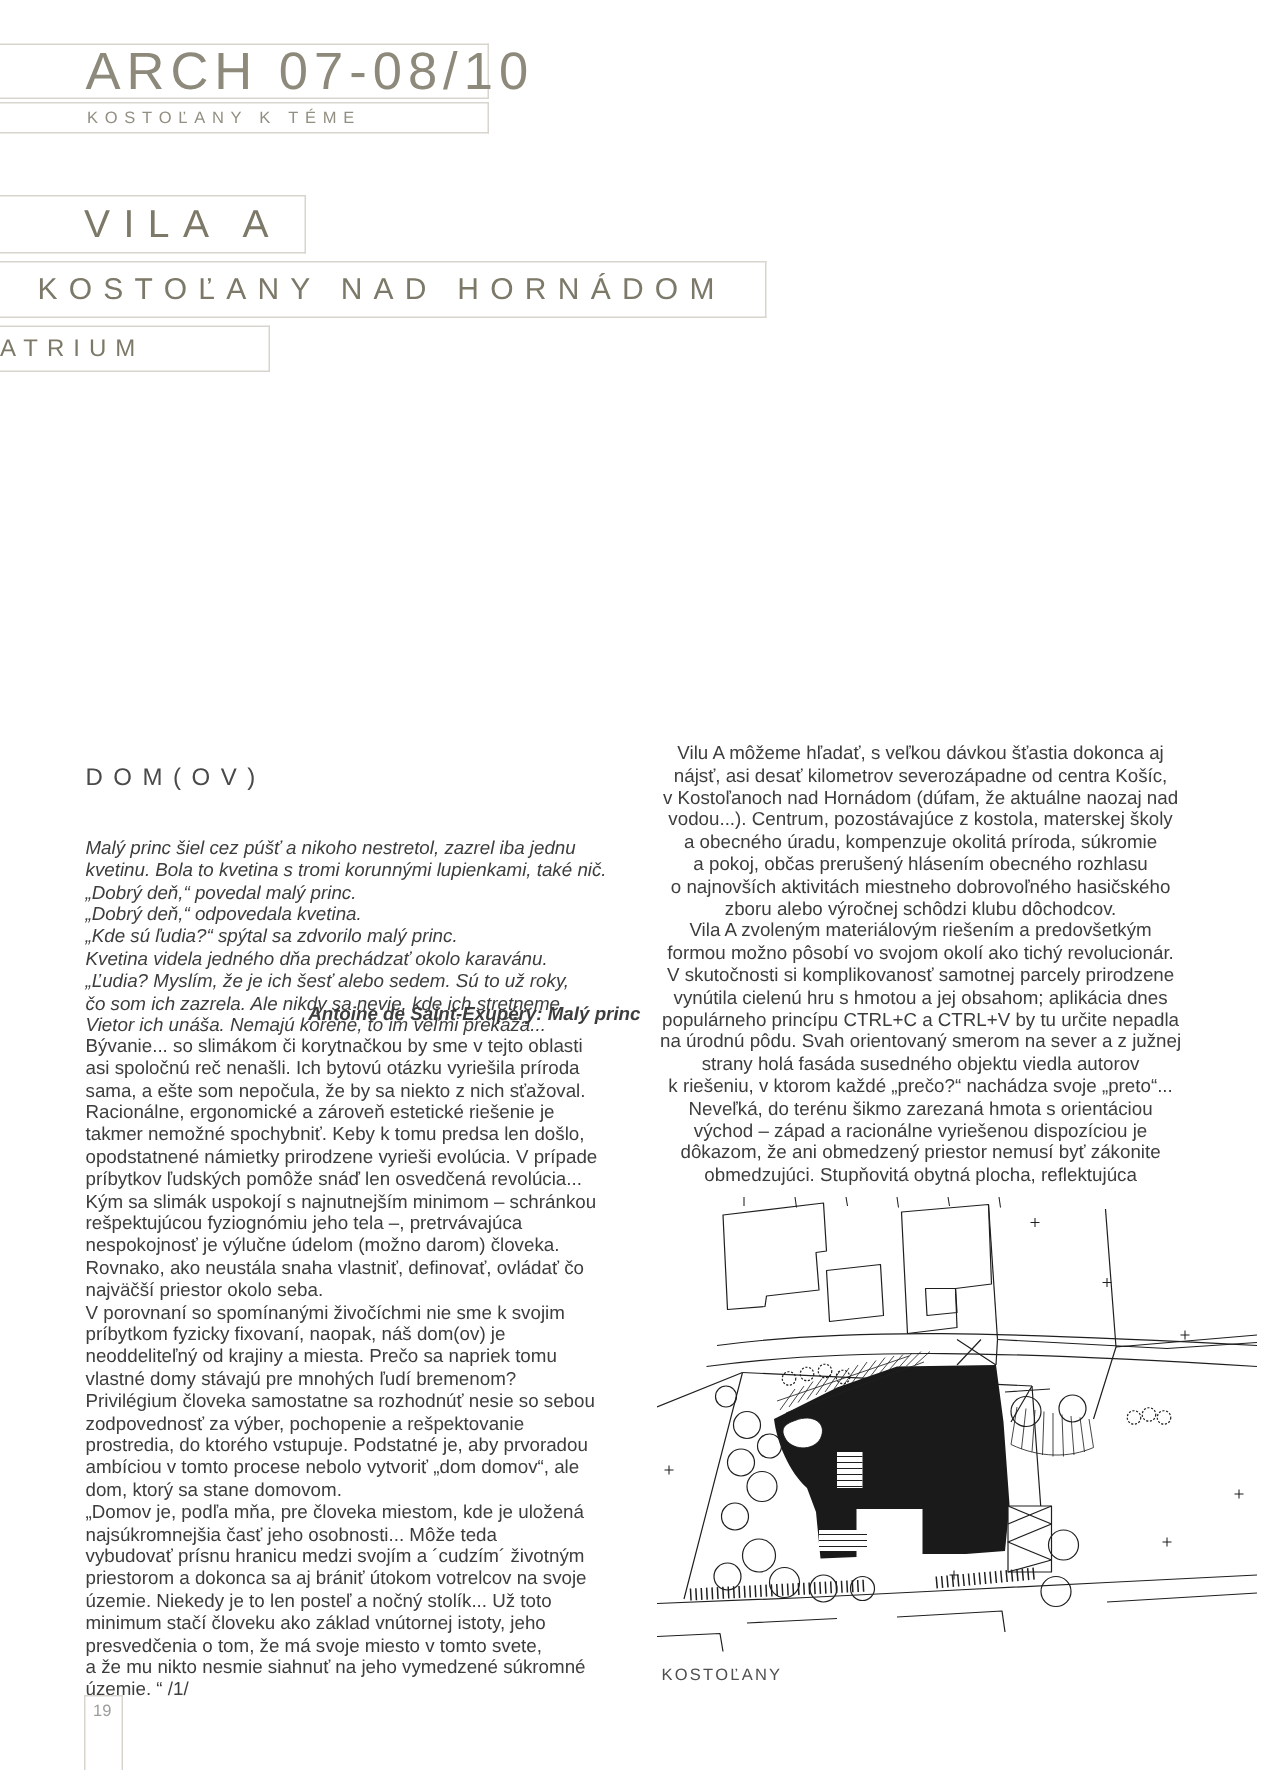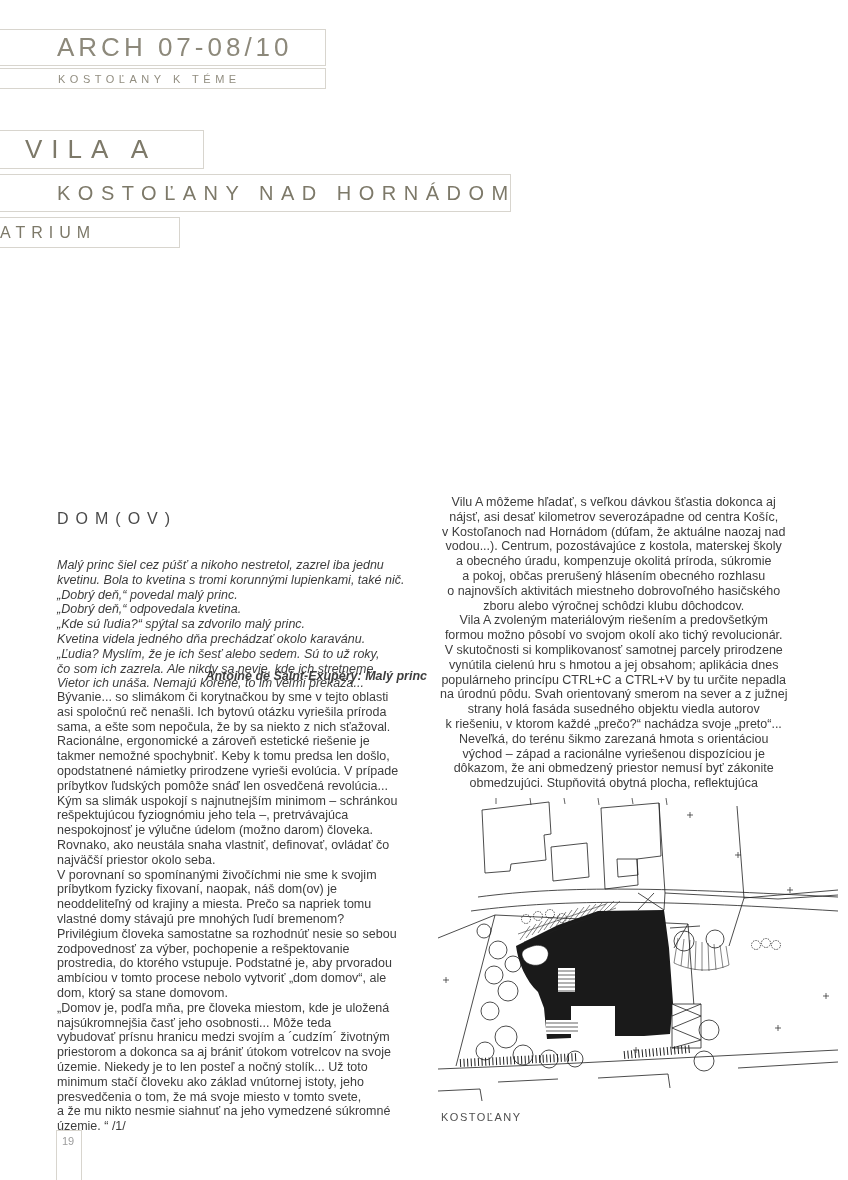--- a/index.html
+++ b/index.html
@@ -19,36 +19,36 @@
   }
   .hbox{
     position:absolute;left:0;
     border:1px solid var(--border);border-left:none;
     background:#fff;
     display:flex;align-items:center;
     box-sizing:border-box;
   }
   .masthead{top:29px;width:326px;height:37px;}
   .masthead span{
-    padding-left:57px;font-size:26px;letter-spacing:4px;
+    padding-left:57px;font-size:35px;letter-spacing:4px;
     color:var(--accent-light);font-weight:400;white-space:pre;
   }
   .masthead-sub{top:68px;width:326px;height:21px;}
   .masthead-sub span{
     padding-left:58px;font-size:11px;letter-spacing:4.5px;
     color:#928e81;white-space:pre;
   }
   .title-box{top:130px;width:204px;height:39px;}
   .title-box span{
-    padding-left:25px;font-size:26px;letter-spacing:9px;
+    padding-left:56px;font-size:26px;letter-spacing:9px;
     color:var(--accent);white-space:pre;
   }
   .subtitle-box{top:174px;width:511px;height:38px;}
   .subtitle-box span{
-    padding-left:57px;font-size:20px;letter-spacing:7.5px;
+    padding-left:25px;font-size:20px;letter-spacing:7.5px;
     color:var(--accent);white-space:pre;
   }
   .subtitle2-box{top:217px;width:180px;height:31px;}
   .subtitle2-box span{
     font-size:16px;letter-spacing:6px;
     color:var(--accent);white-space:pre;
   }
   .col-heading{
     position:absolute;left:57px;top:499px;
     font-size:16px;letter-spacing:7px;color:#4a4a4a;

